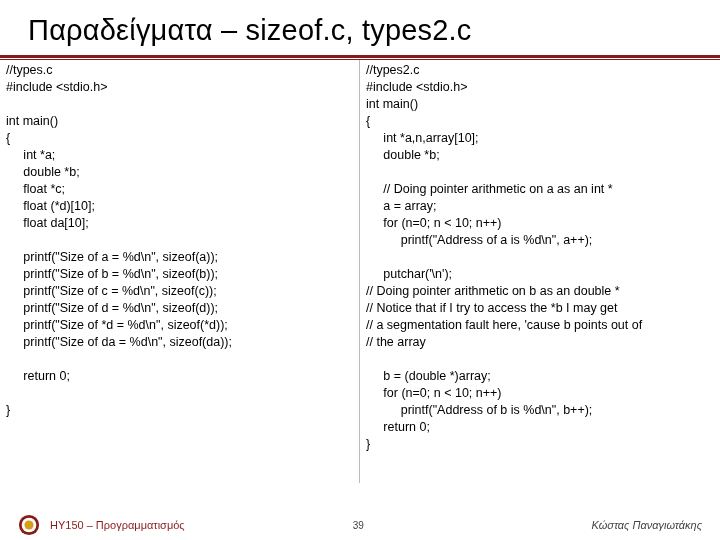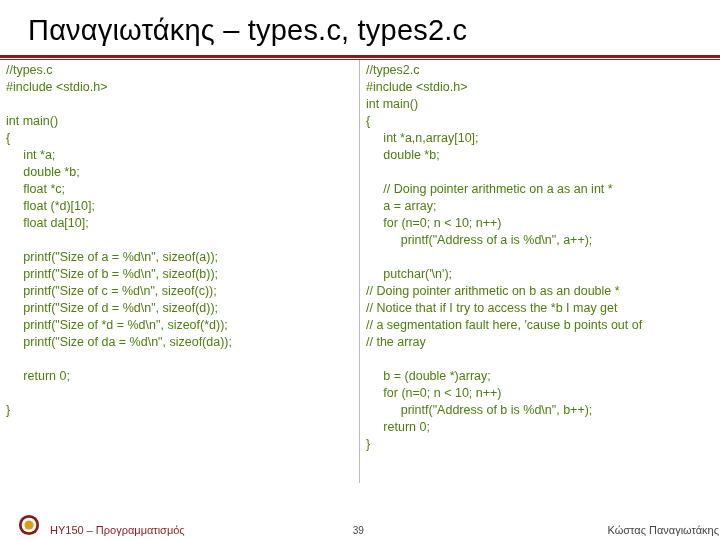--- a/index.html
+++ b/index.html
@@ -30,35 +30,35 @@
   .cols {
     display: flex;
     width: 100%;
     height: 423px;
   }
   .col {
     width: 50%;
     padding: 2px 8px 0 6px;
     font-size: 12.5px;
     line-height: 17px;
-    color: #4d7c0f;
+    color: #000000;
     white-space: pre;
     overflow: hidden;
     font-family: Arial, sans-serif;
   }
   .col-left {
     border-right: 0.5px solid #bbb;
   }
   .footer {
     position: absolute;
     bottom: 4px;
     left: 0;
     width: 100%;
     display: flex;
-    align-items: flex-end;
+    align-items: center;
     font-size: 11px;
     color: #444;
   }
   .logo {
     width: 22px;
     height: 22px;
     margin-left: 18px;
     margin-right: 10px;
     display: inline-block;
   }
@@ -66,27 +66,28 @@
     color: #8a1a1a;
     font-size: 11px;
   }
   .pgnum {
     position: absolute;
     left: 49%;
     font-size: 10px;
   }
   .author {
     margin-left: auto;
-    margin-right: 1px;
+    margin-right: 18px;
+    font-style: italic;
   }
 </style>
 </head>
 <body>
 
-<div class="title">Παναγιωτάκης – types.c, types2.c</div>
+<div class="title">Παραδείγματα – sizeof.c, types2.c</div>
 <div class="rule-top"></div>
 <div class="rule-thin"></div>
 
 <div class="cols">
   <div class="col col-left">//types.c
 #include &lt;stdio.h&gt;
 
 int main()
 {
      int *a;

